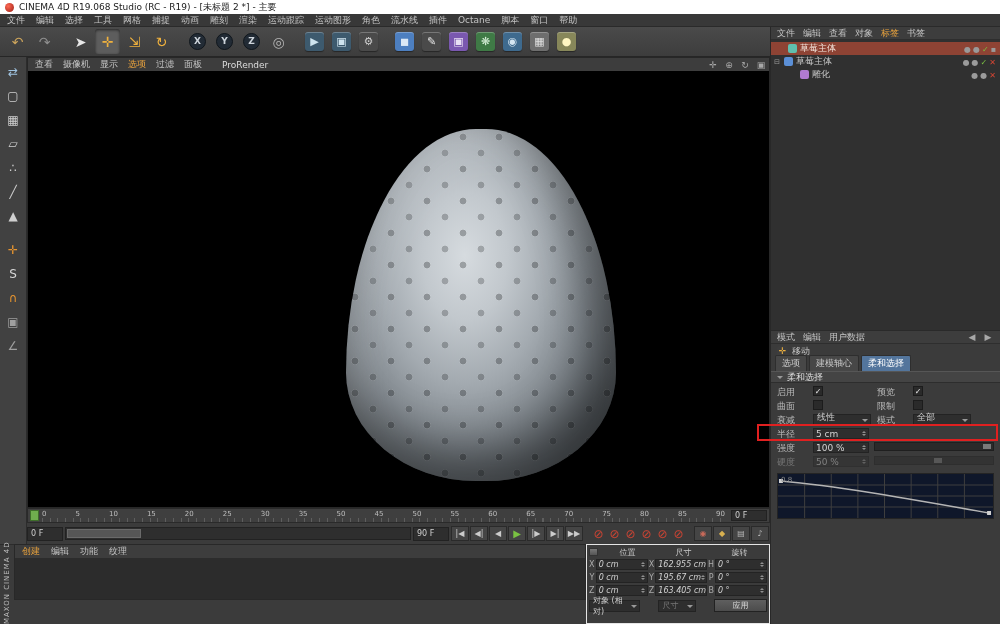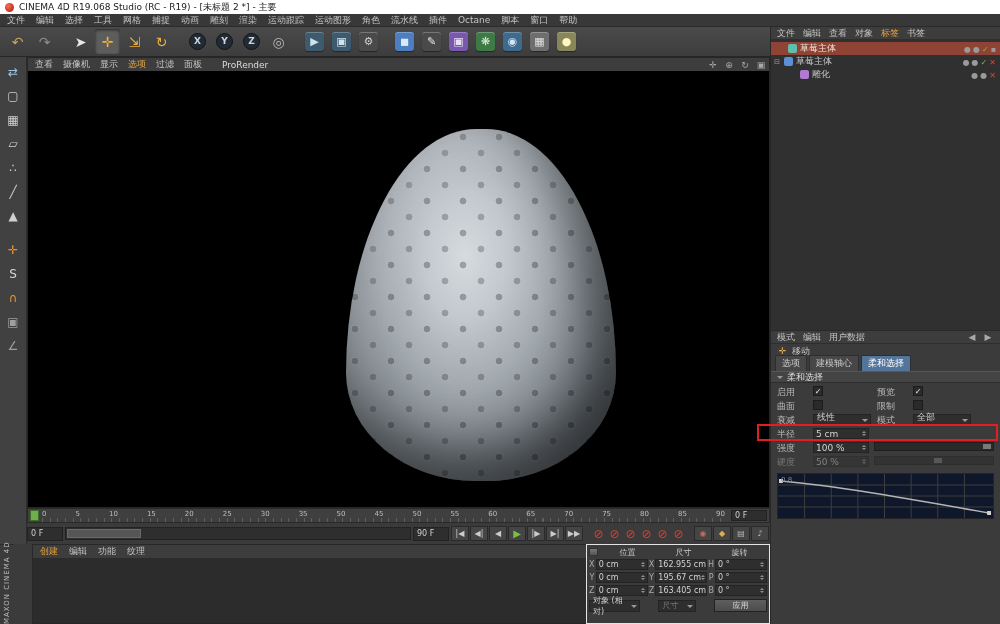--- a/index.html
+++ b/index.html
@@ -66,32 +66,32 @@
   .recs { margin-left:6px; } .misc { margin-left:6px; }
   .tbtn { min-width:18px; height:15px; background:#454545; border:1px solid #2a2a2a; display:flex; align-items:center; justify-content:center; font-size:8px; color:#cccccc; padding:0 1px; }
   .tbtn.play { color:#7ac142; font-size:10px; }
   .rec { width:15px; height:15px; display:flex; align-items:center; justify-content:center; color:#cf4433; font-size:12px; }
 
   
   #brandstrip { position:absolute; left:0; top:544px; width:14px; height:80px; background:#3b3b3b; border-top:1px solid #2c2c2c; display:flex; justify-content:center; }
   .brandtext { writing-mode:vertical-rl; transform:rotate(180deg); font-size:7px; letter-spacing:1px; color:#bdbdbd; margin-top:2px; white-space:nowrap; }
 
   
-  #materials { position:absolute; left:14px; top:544px; width:572px; height:80px; background:#333; border:1px solid #282828;margin-left:18px; }
+  #materials { position:absolute; left:14px; top:544px; width:572px; height:56px; background:#333; border:1px solid #282828; }
   .mtabs { height:13px; background:#3d3d3d; display:flex; gap:11px; align-items:center; padding:0 7px; }
   .marea { position:absolute; left:0; top:13px; right:0; bottom:0; background:#2c2c2c; }
 
   
   #coords { position:absolute; left:586px; top:544px; width:184px; height:80px; background:#3b3b3b; border:1px solid #e5e5e5; font-size:8px; padding:1px 2px; }
   .chead { display:flex; align-items:center; height:12px; gap:1px; color:#cccccc; }
   .chicon { width:9px; height:8px; background:linear-gradient(#777,#555); border:1px solid #333; margin-right:1px; }
   .chlab { width:56px; text-align:center; }
   .crow { display:flex; align-items:center; height:13px; gap:1px; }
   .clab { width:8px; text-align:center; color:#aaa; }
-  .cfield { width:71px; height:11px; background:#2e2e2e; border:1px solid #232323; display:flex; align-items:center; padding:0 2px; color:#d2d2d2; overflow:hidden; white-space:nowrap; }
+  .cfield { width:71px; height:11px; background:#2e2e2e; border:1px solid #232323; display:flex; align-items:center; padding:0 2px; color:#d2d2d2; overflow:hidden; white-space:nowrap;font-style:italic; }
   .spin { display:inline-flex; flex-direction:column; margin-left:auto; gap:1px; }
   .spin::before { content:""; border:2.5px solid transparent; border-bottom-color:#8f8f8f; }
   .spin::after { content:""; border:2.5px solid transparent; border-top-color:#8f8f8f; }
   .cbottom { display:flex; align-items:center; gap:18px; margin-top:2px; }
   .cdrop { height:12px; background:#2e2e2e; border:1px solid #232323; display:flex; align-items:center; padding:0 10px 0 3px; position:relative; color:#cccccc; }
   .cdrop::after { content:""; position:absolute; right:2px; top:4px; border:3px solid transparent; border-top-color:#999; }
   .cdrop.disabled { color:#777; }
   .capply { height:13px; width:68px; background:linear-gradient(#5f5f5f,#4c4c4c); border:1px solid #222; color:#ddd; font-size:8px; font-family:inherit; }
 
   

